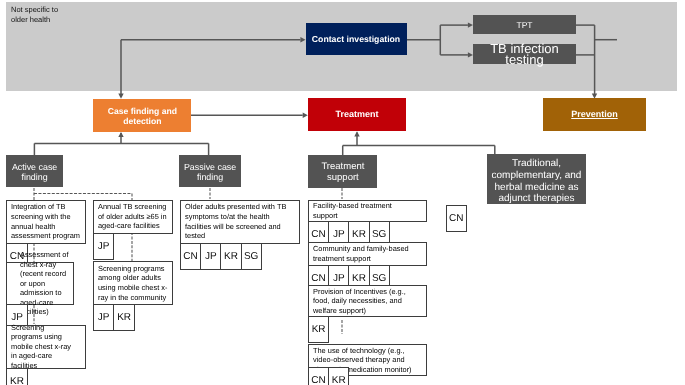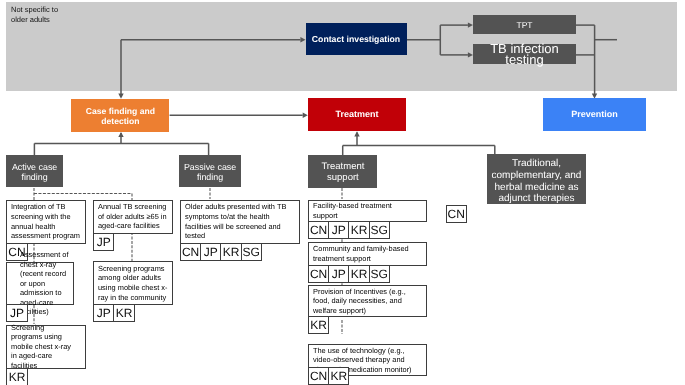--- a/index.html
+++ b/index.html
@@ -10,43 +10,43 @@
 
   .band{position:absolute;background:#cbcbcb;}
   .band-label{position:absolute;color:#131313;font-size:7.5px;line-height:9.6px;white-space:pre-line;}
 
   .node{position:absolute;box-sizing:border-box;display:flex;align-items:center;
         justify-content:center;text-align:center;color:#ffffff;white-space:pre-line;
         line-height:11.4px;}
   .node.b{font-weight:bold;}
   .gray{background:#535353;}
   .navy{background:#00205b;}
-  .orange{background:#ed7f31;}
+  .orange{background:#ed7f31;margin-left:22px;}
   .red{background:#c10007;}
-  .green{background:#3b82f6;}
+  .green{background:#a16207;text-decoration:underline;}
 
   .item{position:absolute;box-sizing:border-box;border:1px solid #3d3d3d;background:#fff;
         color:#000000;font-size:7.4px;line-height:9.6px;padding:0 3px 0 4px;
         display:flex;align-items:center;}
   .tagrow{position:absolute;display:flex;}
   .tag{box-sizing:border-box;border:1px solid #3d3d3d;background:#fff;color:#0d0d0d;
-       font-size:12px;display:flex;align-items:center;justify-content:center;
-       height:18px;margin-left:-1px;}
+       font-size:10px;display:flex;align-items:center;justify-content:center;
+       height:27px;margin-left:-1px;}
   .tag:first-child{margin-left:0;}
 
   svg.edges{position:absolute;left:0;top:0;width:685px;height:385px;pointer-events:none;}
 </style>
 </head>
 <body>
 
 <div id="canvas">
 
   <div class="band" style="left:6px;top:2px;width:671px;height:89.3px;"></div>
   <div class="band-label" style="left:11px;top:5px;width:110px;">Not specific to
-older adults</div>
+older health</div>
 
   <svg class="edges" viewBox="0 0 685 385">
     <g stroke="#565656" stroke-width="1.5" fill="none">
       <path d="M121 39.7 H300.4"></path>
       <path d="M121 39.7 V95"></path>
       <path d="M406.5 39.7 H440.3"></path>
       <path d="M440.3 25.1 V54.9"></path>
       <path d="M440.3 25.1 H467.9"></path>
       <path d="M440.3 54.9 H467.9"></path>
       <path d="M575.8 25.1 H594.6"></path>

